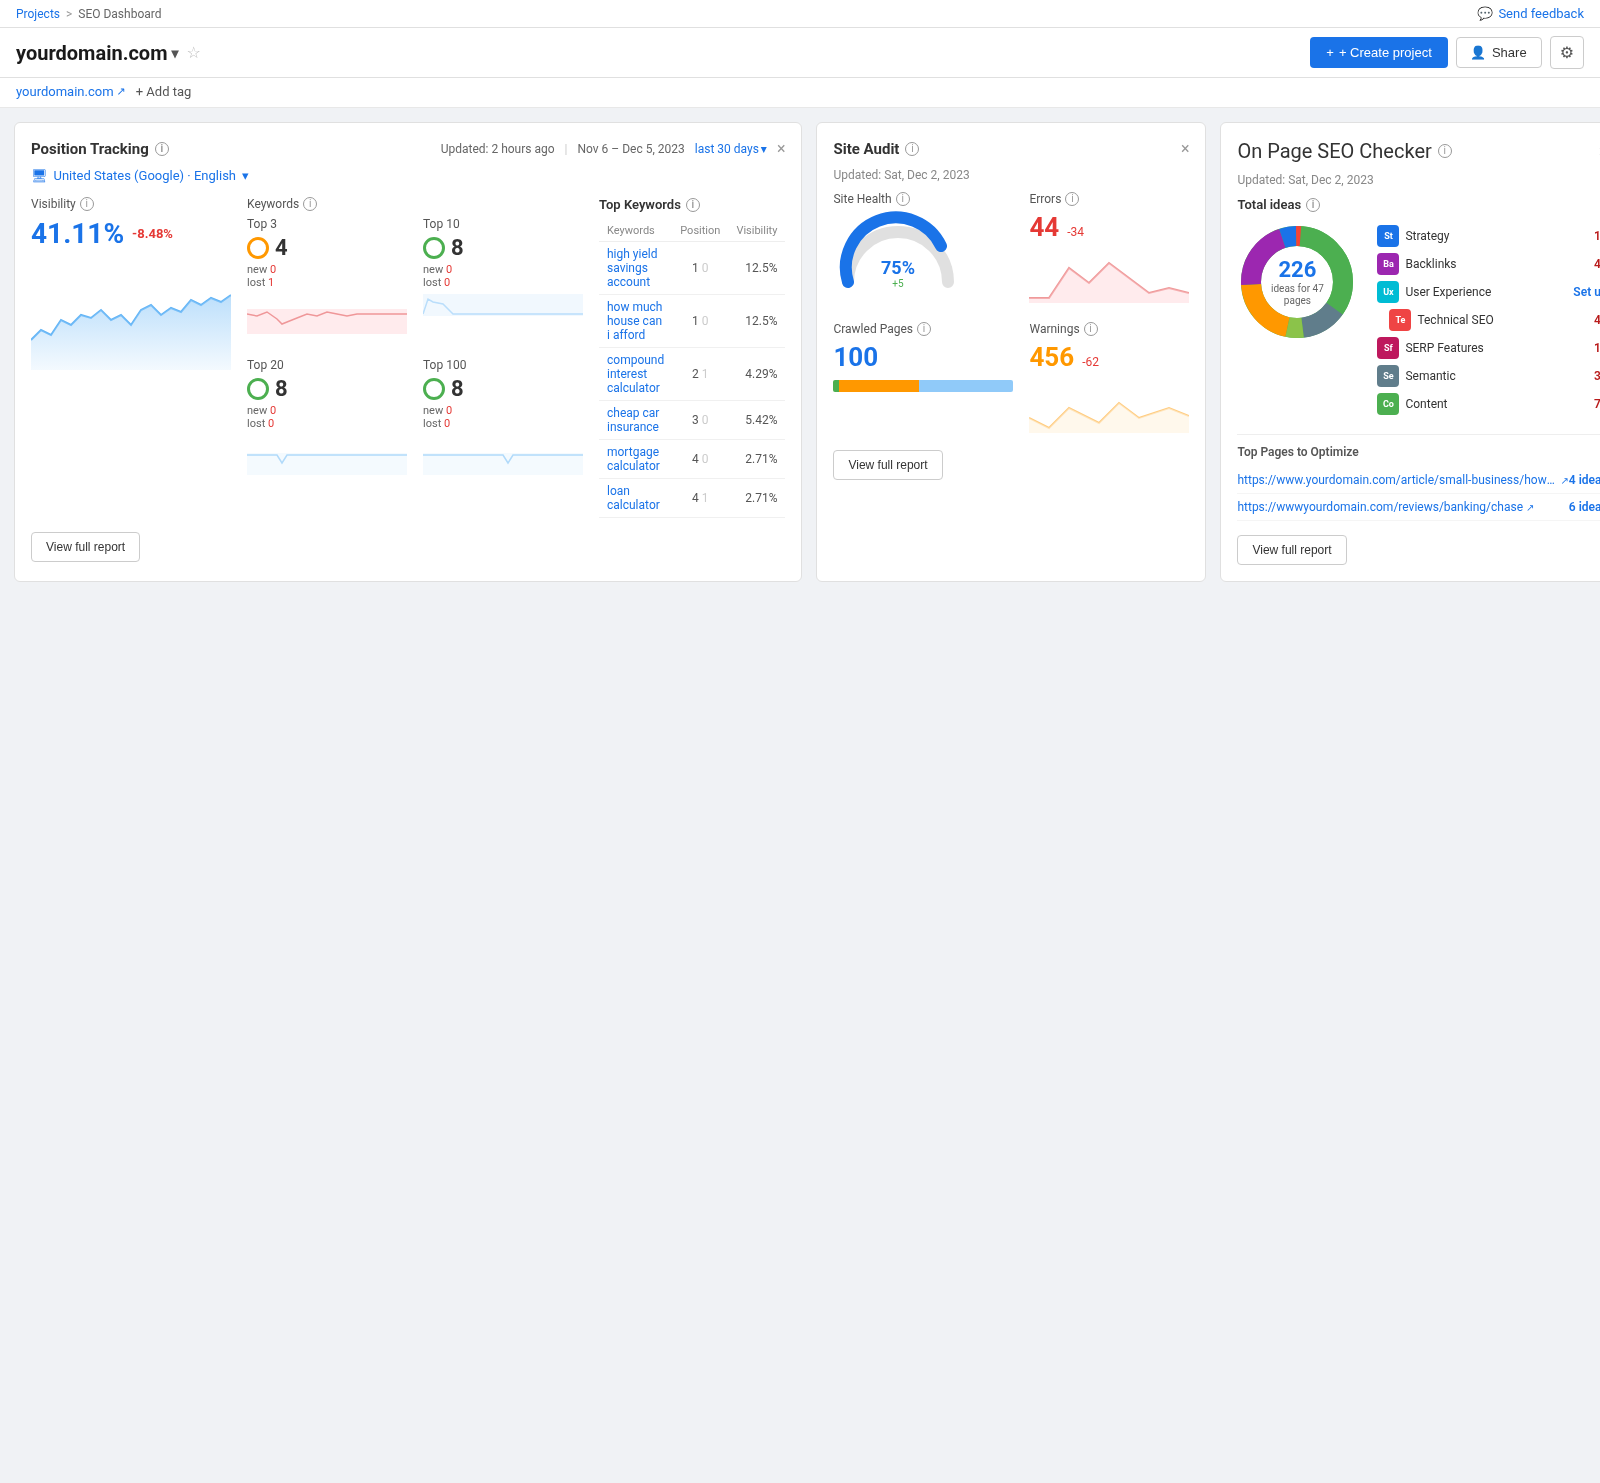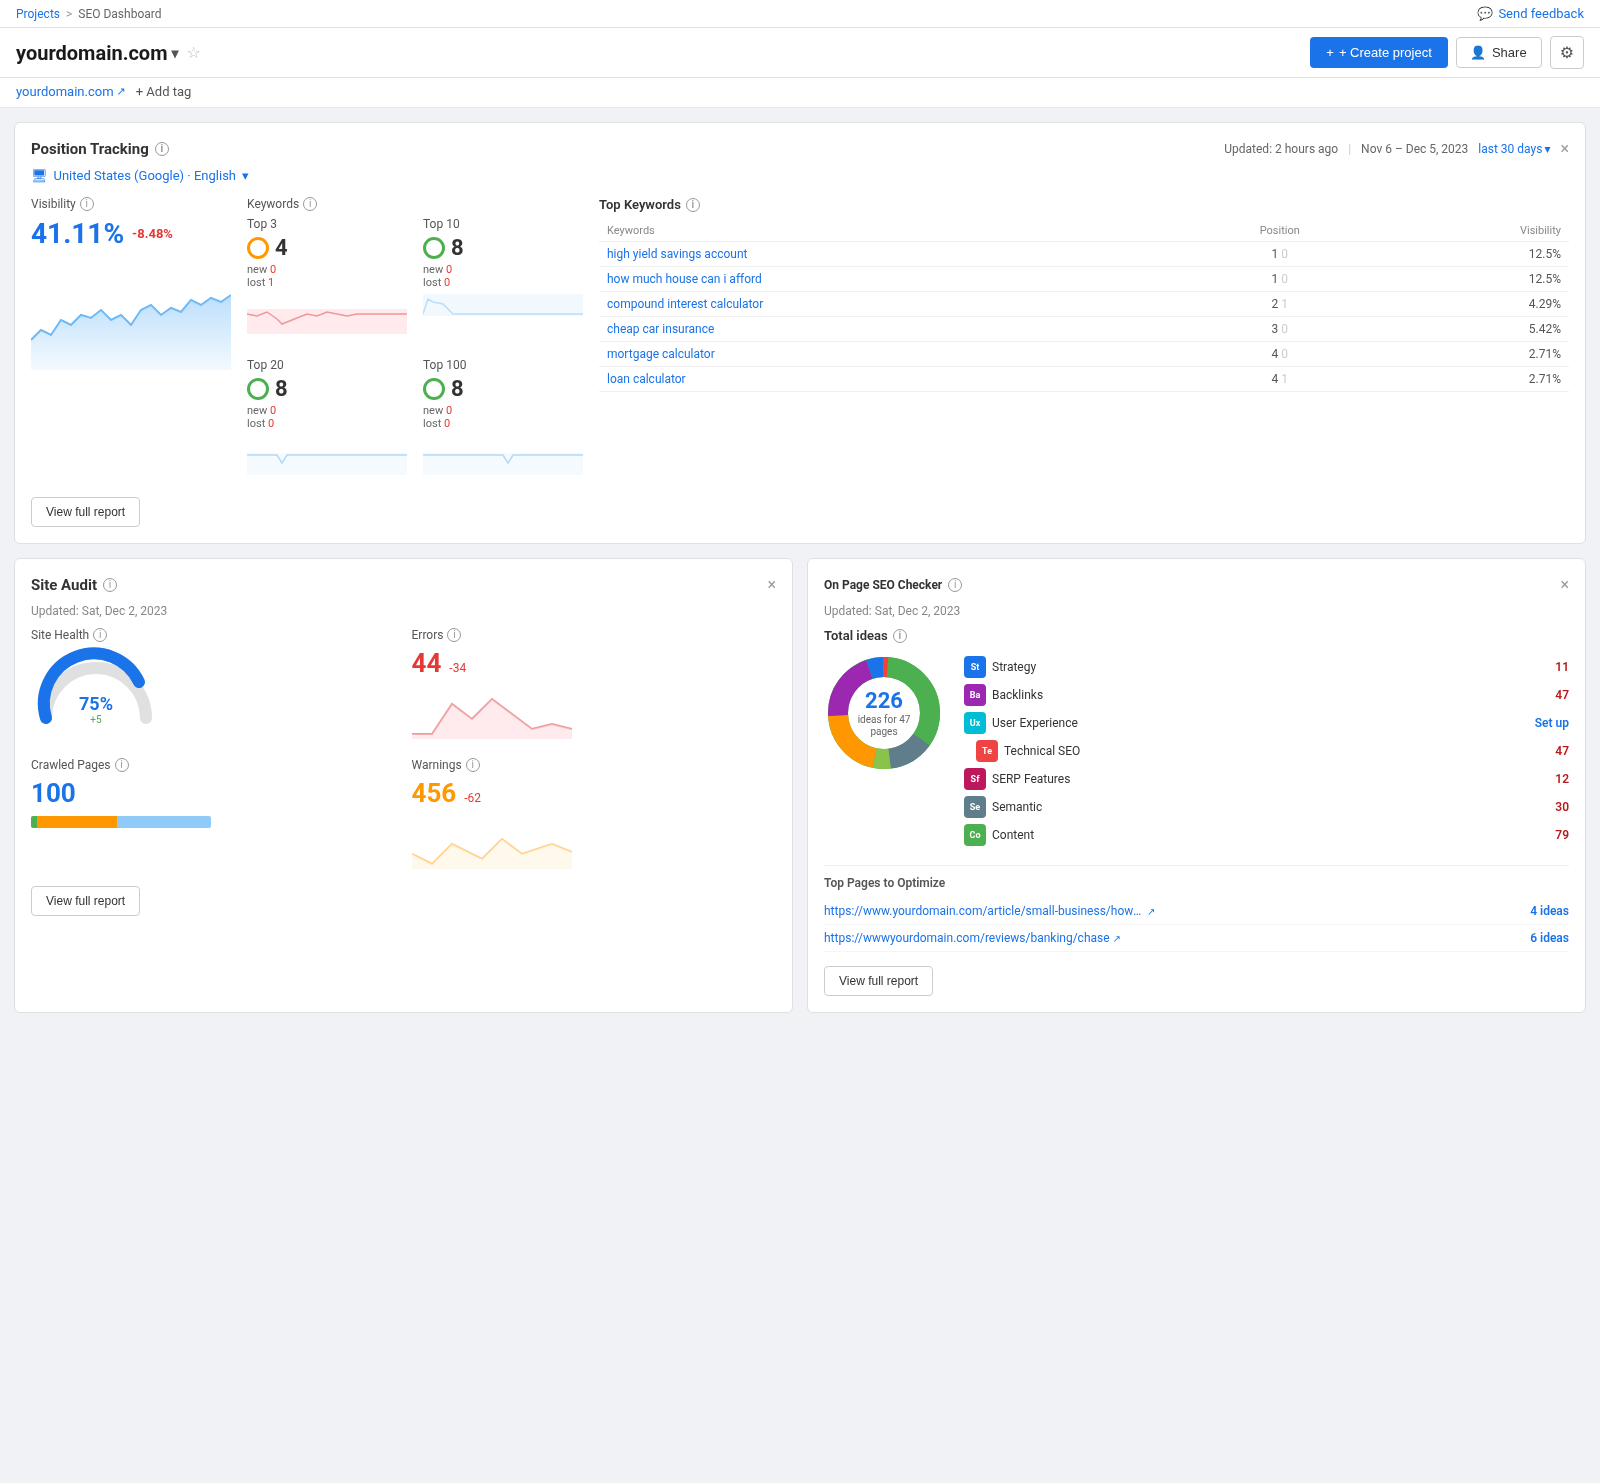--- a/index.html
+++ b/index.html
@@ -23,21 +23,21 @@
     .btn-create { background: #1a73e8; color: #fff; border: none; padding: 8px 16px; border-radius: 4px; font-size: 13px; cursor: pointer; display: flex; align-items: center; gap: 5px; font-weight: 500; }
     .btn-share { background: #fff; color: #333; border: 1px solid #ccc; padding: 7px 14px; border-radius: 4px; font-size: 13px; cursor: pointer; display: flex; align-items: center; gap: 5px; }
     .btn-settings { background: #fff; border: 1px solid #ccc; padding: 6px 9px; border-radius: 4px; cursor: pointer; font-size: 16px; color: #555; }
 
     
     .sub-bar { display: flex; align-items: center; gap: 10px; background: #fff; padding: 6px 16px 8px; border-bottom: 1px solid #e8e8e8; }
     .sub-link { color: #1a73e8; font-size: 13px; cursor: pointer; display: flex; align-items: center; gap: 3px; }
     .add-tag { color: #555; font-size: 13px; cursor: pointer; display: flex; align-items: flex-end; gap: 3px; }
 
     
-    .main { padding: 14px; display: flex; flex-direction: column; gap: 14px; }
+    .main { padding: 14px; display: flex; gap: 14px; }
 
     
     .card { background: #fff; border-radius: 6px; border: 1px solid #e0e0e0; padding: 16px; }
 
     
     .card-header { display: flex; align-items: center; justify-content: space-between; margin-bottom: 10px; }
     .card-title { font-size: 15px; font-weight: 700; display: flex; align-items: center; gap: 6px; }
     .card-title-right { display: flex; align-items: center; gap: 10px; color: #666; font-size: 12px; }
     .info-icon { display: inline-block; width: 14px; height: 14px; border: 1.5px solid #999; border-radius: 50%; text-align: center; line-height: 11px; font-size: 10px; color: #999; cursor: pointer; }
     .close-btn { color: #999; cursor: pointer; font-size: 16px; }
@@ -418,21 +418,21 @@
       </div>
 
       <button class="view-report-btn">
         <span>View full report</span>
       </button>
     </div>
 
     <div class="card">
       <div class="card-header">
         <div style="display:flex;align-items:center;gap:6px;">
-          <span style="font-size:12px;font-weight:700;">On Page SEO Checker</span>
+          <span style="font-size:20px;font-weight:400;">On Page SEO Checker</span>
           <span class="info-icon">i</span>
         </div>
         <span class="close-btn">×</span>
       </div>
       <div class="updated-text">Updated: Sat, Dec 2, 2023</div>
 
       <div class="opsc-content">
         <div class="total-ideas-label">
           <span>Total ideas</span>
           <span class="info-icon">i</span>

